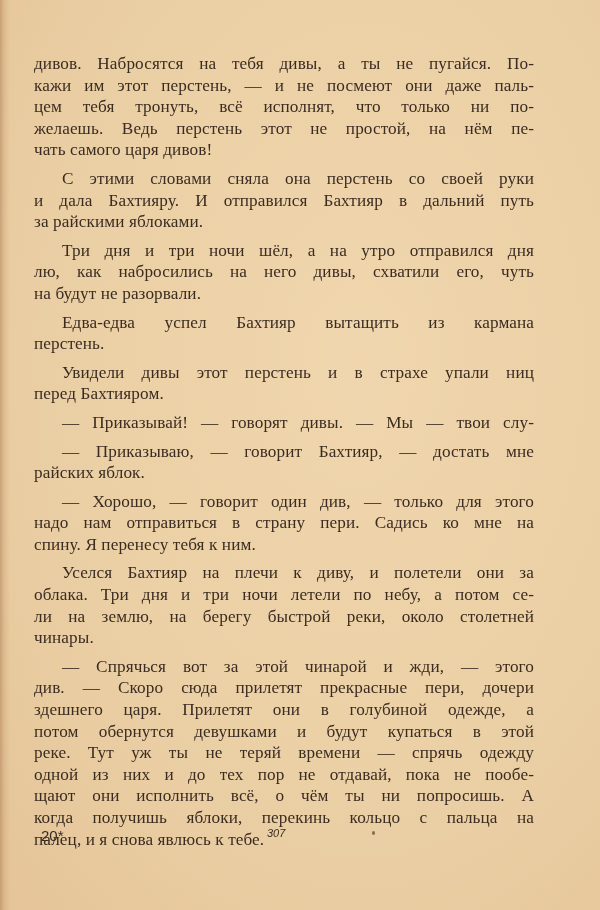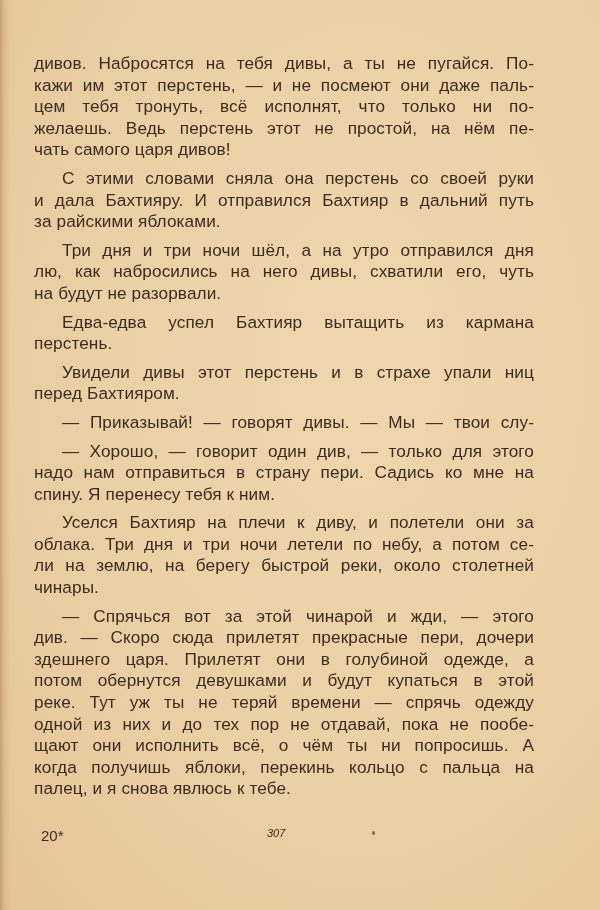--- a/index.html
+++ b/index.html
@@ -19,21 +19,21 @@
     width: 600px; height: 910px;
     background:
       linear-gradient(90deg, rgba(160,110,70,0.45) 0px, rgba(190,140,95,0.25) 4px, rgba(0,0,0,0) 10px),
       radial-gradient(ellipse at 60% 40%, #f0d6ae 0%, #ebcfa4 60%, #e4c498 100%);
   }
   .text-block {
     position: absolute;
     left: 34px;
     top: 53px;
     width: 500px;
-    font-family: Liberation Sans, sans-serif;
+    font-family: Liberation Serif, serif;
     font-size: 17.2px;
     line-height: 21.6px;
     color: #3b2c22;
     letter-spacing: 0.1px;
   }
   .para {
     margin: 0 0 7px 0;
     text-align: justify;
     text-align-last: left;
   }
@@ -115,20 +115,24 @@
 
     <div class="para">
       <span class="line indent">Увидели дивы этот перстень и в страхе упали ниц</span>
       <span class="line last">перед Бахтияром.</span>
     </div>
 
     <div class="para">
       <span class="line indent">— Приказывай! — говорят дивы. — Мы — твои слу-</span>
     </div>
 
+    <div class="para">
+      <span class="line indent">— Приказываю, — говорит Бахтияр, — достать мне</span>
+      <span class="line last">райских яблок.</span>
+    </div>
 
     <div class="para">
       <span class="line indent">— Хорошо, — говорит один див, — только для этого</span>
       <span class="line">надо нам отправиться в страну пери. Садись ко мне на</span>
       <span class="line last">спину. Я перенесу тебя к ним.</span>
     </div>
 
     <div class="para">
       <span class="line indent">Уселся Бахтияр на плечи к диву, и полетели они за</span>
       <span class="line">облака. Три дня и три ночи летели по небу, а потом се-</span>

